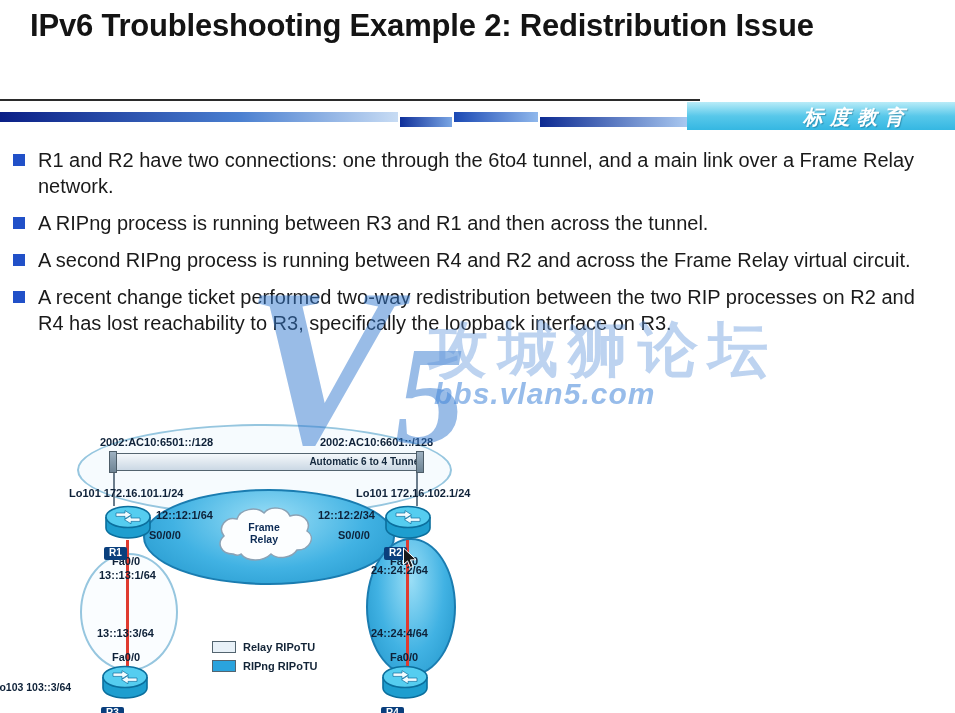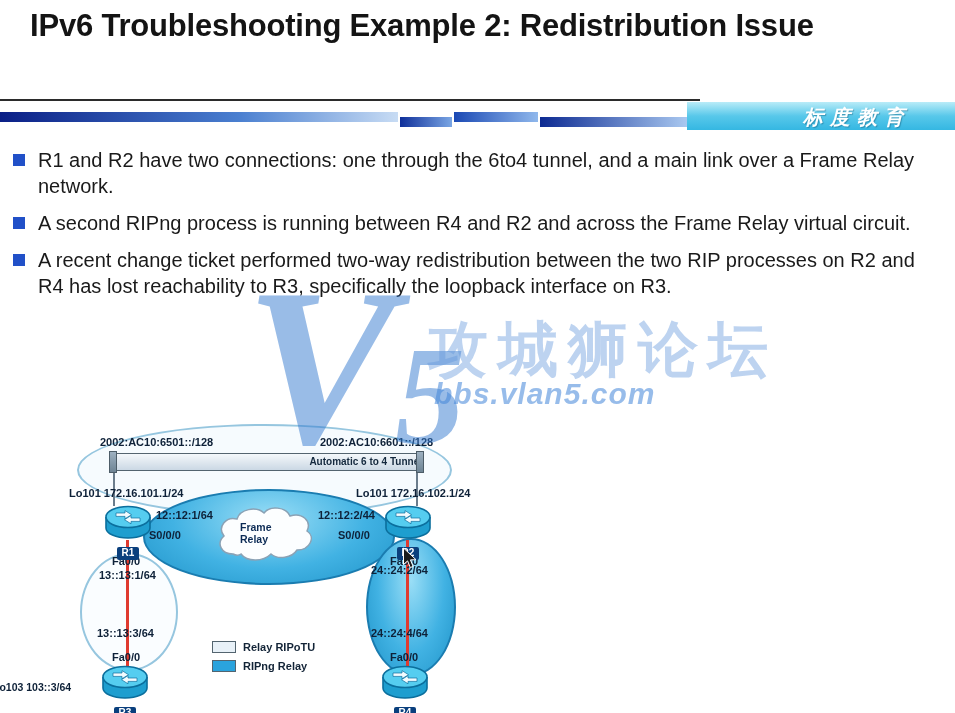--- a/index.html
+++ b/index.html
@@ -52,23 +52,23 @@
   .l-lo1  { left:69px;  top:487px; font-size:11px; }
   .l-lo2  { left:356px; top:487px; font-size:11px; }
   .l-s1   { left:156px; top:509px; }   .l-s2   { left:318px; top:509px; }
   .l-sif1 { left:149px; top:529px; }   .l-sif2 { left:338px; top:529px; }
   .l-fa1  { left:112px; top:555px; }   .l-fa2  { left:390px; top:555px; }
   .l-lan1 { left:99px;  top:569px; }   .l-lan2 { left:371px; top:564px; }
   .l-lan3 { left:97px;  top:627px; }   .l-lan4 { left:371px; top:627px; }
   .l-fa3  { left:112px; top:651px; }   .l-fa4  { left:390px; top:651px; }
   .l-lo3  { left:-7px;  top:681px; font-size:10.5px; }
   .cloud-svg { position:absolute; left:212px; top:503px; width:102px; height:63px; }
-  .cloud-text { position:absolute; left:240px; top:521px; width:48px; text-align:left;
+  .cloud-text { position:absolute; left:240px; top:521px; width:48px; text-align:center;
     font-size:10.5px; font-weight:700; color:#0c2b55; line-height:12px; }
-  .router { position:absolute; width:48px; text-align:center; }
+  .router { position:absolute; width:48px; }
   .router svg { display:block; margin:0 auto; }
   .rchip { display:inline-block; margin-top:-2px; background:#0a3f7d; color:#ffffff;
     font-size:10px; font-weight:700; padding:0 5px 1px; border-radius:2px; line-height:12px; }
   .router.r1 { left:104px; top:504px; }  .router.r2 { left:384px; top:504px; }
   .router.r3 { left:101px; top:664px; }  .router.r4 { left:381px; top:664px; }
   .legend { position:absolute; left:212px; top:641px; }
   .litem { display:flex; align-items:center; margin-bottom:7px; }
   .lswatch { width:22px; height:10px; border:1px solid #53646f; margin-right:7px; flex:none; }
   .llabel { font-size:11px; font-weight:700; color:#132437; white-space:nowrap; }
   
@@ -97,20 +97,24 @@
     <span>标度教育</span>
   </div>
 
   <div class="bullets">
     <div class="bullet">
       <span class="sq"></span>
       <span class="bt">R1 and R2 have two connections: one through the 6to4 tunnel, and a main link over a Frame Relay network.</span>
     </div>
     <div class="bullet">
       <span class="sq"></span>
+      <span class="bt">A RIPng process is running between R3 and R1 and then across the tunnel.</span>
+    </div>
+    <div class="bullet">
+      <span class="sq"></span>
       <span class="bt">A second RIPng process is running between R4 and R2 and across the Frame Relay virtual circuit.</span>
     </div>
     <div class="bullet">
       <span class="sq"></span>
       <span class="bt">A recent change ticket performed two-way redistribution between the two RIP processes on R2 and R4 has lost reachability to R3, specifically the loopback interface on R3.</span>
     </div>
   </div>
 
   <div class="diagram">
 
@@ -127,21 +131,21 @@
       <span class="cap capl"></span>
       <span class="tlabel">Automatic 6 to 4 Tunnel</span>
       <span class="cap capr"></span>
     </div>
 
     <span class="dlbl l-ta-l">2002:AC10:6501::/128</span>
     <span class="dlbl l-ta-r">2002:AC10:6601::/128</span>
     <span class="dlbl l-lo1">Lo101 172.16.101.1/24</span>
     <span class="dlbl l-lo2">Lo101 172.16.102.1/24</span>
     <span class="dlbl l-s1">12::12:1/64</span>
-    <span class="dlbl l-s2">12::12:2/44</span>
+    <span class="dlbl l-s2">12::12:2/34</span>
     <span class="dlbl l-sif1">S0/0/0</span>
     <span class="dlbl l-sif2">S0/0/0</span>
     <span class="dlbl l-fa1">Fa0/0</span>
     <span class="dlbl l-fa2">Fa0/0</span>
     <span class="dlbl l-lan1">13::13:1/64</span>
     <span class="dlbl l-lan2">24::24:2/64</span>
     <span class="dlbl l-lan3">13::13:3/64</span>
     <span class="dlbl l-lan4">24::24:4/64</span>
     <span class="dlbl l-fa3">Fa0/0</span>
     <span class="dlbl l-fa4">Fa0/0</span>
@@ -189,21 +193,21 @@
       <span class="rchip">R4</span>
     </div>
 
     <div class="legend">
       <div class="litem">
         <span class="lswatch" style="background: rgb(232, 241, 248);"></span>
         <span class="llabel">Relay RIPoTU</span>
       </div>
       <div class="litem">
         <span class="lswatch" style="background: rgb(42, 163, 221);"></span>
-        <span class="llabel">RIPng Relay</span>
+        <span class="llabel">RIPng RIPoTU</span>
       </div>
     </div>
   </div>
 
   <div class="wm">
     <span class="wm-v">V5</span>
     <span class="wm-cn">攻城狮论坛</span>
     <span class="wm-url">bbs.vlan5.com</span>
   </div>
 

